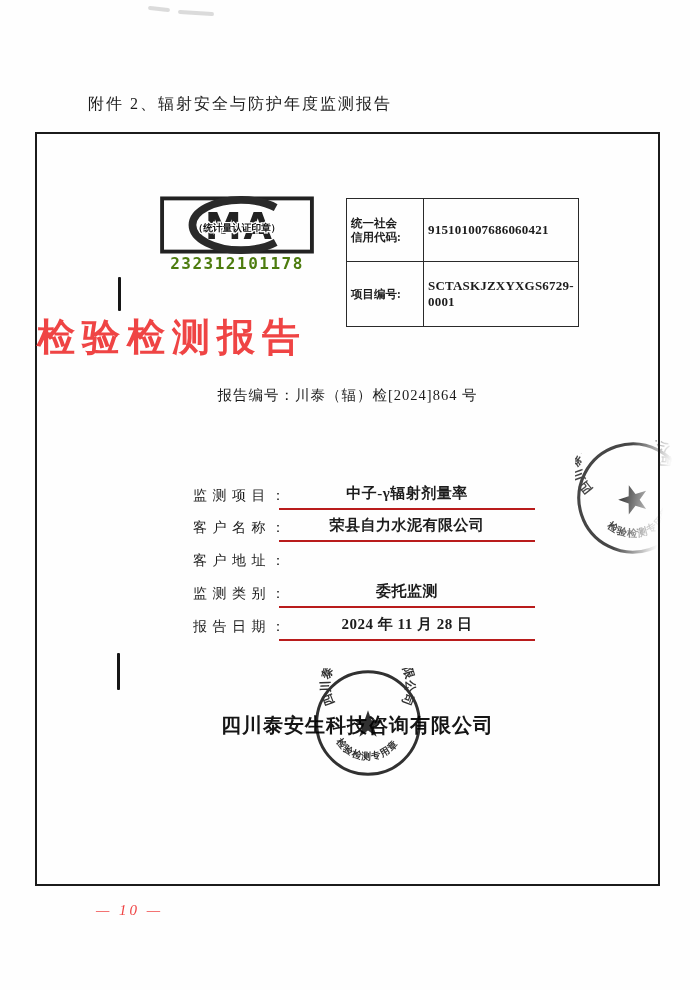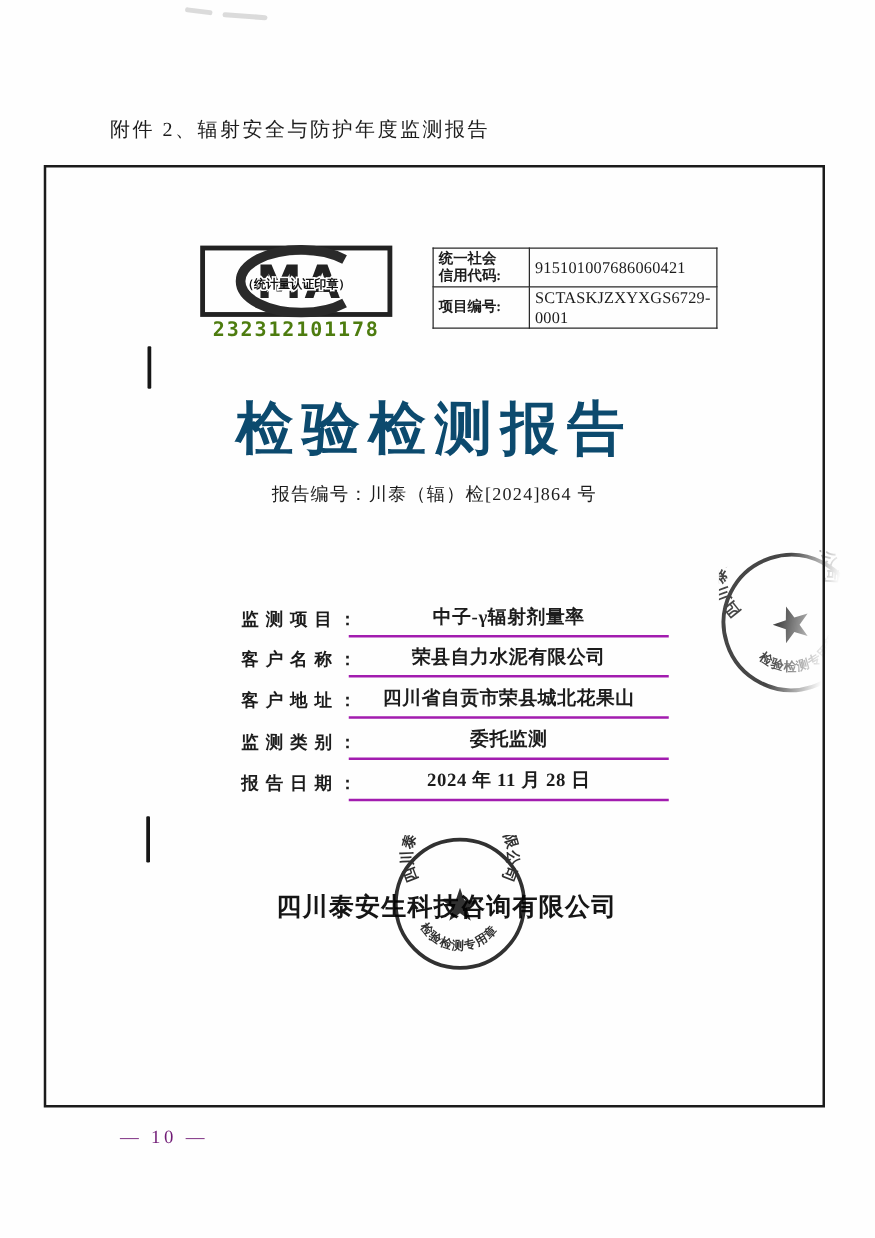--- a/index.html
+++ b/index.html
@@ -21,53 +21,53 @@
   .bind-mark{position:absolute;background:#161616;width:3px;border-radius:1px;}
 
   
   #cma-box{left:122px;top:62px;width:156px;height:72px;}
   #cma-number{left:114px;top:120px;width:172px;text-align:center;
               font-family:"DejaVu Sans Mono",monospace;font-size:16px;font-weight:bold;
               letter-spacing:1.5px;color:#4d7c0f;}
 
   
   #info-table{left:309px;top:64px;border-collapse:collapse;}
-  #info-table td{border:1.6px solid #2a2a2a;padding:0 4px;vertical-align:middle;}
+  #info-table td{border:1.6px solid #2a2a2a;padding:16px 4px;vertical-align:middle;}
   .tbl-label{width:68px;font-size:11.5px;font-weight:bold;line-height:1.25;}
-  .tbl-value{width:136px;font-size:13px;font-weight:400;letter-spacing:.2px;}
+  .tbl-value{width:136px;font-size:13px;font-weight:700;letter-spacing:.2px;}
   #info-table tr:nth-child(1) td{height:30px;}
   #info-table tr:nth-child(2) td{height:22px;}
 
   
-  #report-title{left:0;top:178px;width:100%;text-align:center;
-                font-size:46px;font-weight:bold;letter-spacing:7px;color:#0c4a6e;}
+  #report-title{left:0;top:178px;width:100%;
+                font-size:38px;font-weight:bold;letter-spacing:7px;color:#ef4444;}
   #report-number{left:0;top:252px;width:100%;text-align:center;
                  font-size:14.5px;font-weight:normal;letter-spacing:1px;}
 
   
   .field-row{position:absolute;left:0;width:100%;height:26px;}
-  .field-label{position:absolute;left:156px;top:3px;font-size:14px;font-weight:bold;
+  .field-label{position:absolute;left:156px;top:3px;font-size:14px;font-weight:normal;
                letter-spacing:1px;white-space:nowrap;}
   .field-value{position:absolute;left:242px;top:0;width:256px;height:24px;
-               border-bottom:2px solid #a21caf;text-align:center;
+               border-bottom:2px solid #b91c1c;text-align:center;
                font-size:15px;font-weight:bold;letter-spacing:.5px;}
 
   
   .seal{position:absolute;}
   .seal svg{display:block;}
   #right-seal{left:538px;top:306px;width:116px;height:116px;opacity:.85;
       -webkit-mask-image:linear-gradient(100deg,#000 42%,rgba(0,0,0,0) 74%);
       mask-image:linear-gradient(100deg,#000 42%,rgba(0,0,0,0) 74%);}
   #right-seal svg{transform:rotate(-18deg);}
   #bottom-seal{left:276px;top:534px;width:110px;height:110px;opacity:.95;mix-blend-mode:multiply;}
 
   #company-name{left:0;top:578px;width:100%;text-align:center;transform:translateX(10px);
                 font-size:20px;font-weight:bold;letter-spacing:1px;color:#151515;}
 
-  #page-number{left:96px;top:902px;font-size:15px;letter-spacing:3px;color:#701a75;}
+  #page-number{left:96px;top:902px;font-size:15px;letter-spacing:3px;color:#ef4444;font-style:italic;}
 </style>
 </head>
 <body>
 
 <div id="page">
 
   <div class="smudge" style="left:148px;top:7px;width:22px;height:4px;transform:rotate(7deg);"></div>
   <div class="smudge" style="left:178px;top:11px;width:36px;height:4px;transform:rotate(4deg);"></div>
 
   <div class="abs" id="attachment-title">附件 2、辐射安全与防护年度监测报告</div>
@@ -111,21 +111,20 @@
     <div class="field-row" style="top:350px;">
       <span class="field-label">监 测 项 目 ：</span>
       <span class="field-value">中子-γ辐射剂量率</span>
     </div>
     <div class="field-row" style="top:382px;">
       <span class="field-label">客 户 名 称 ：</span>
       <span class="field-value">荣县自力水泥有限公司</span>
     </div>
     <div class="field-row" style="top:415px;padding-left:44px;">
       <span class="field-label">客 户 地 址 ：</span>
-      <span class="field-value">四川省自贡市荣县城北花果山</span>
     </div>
     <div class="field-row" style="top:448px;">
       <span class="field-label">监 测 类 别 ：</span>
       <span class="field-value">委托监测</span>
     </div>
     <div class="field-row" style="top:481px;">
       <span class="field-label">报 告 日 期 ：</span>
       <span class="field-value">2024 年 11 月 28 日</span>
     </div>
 

